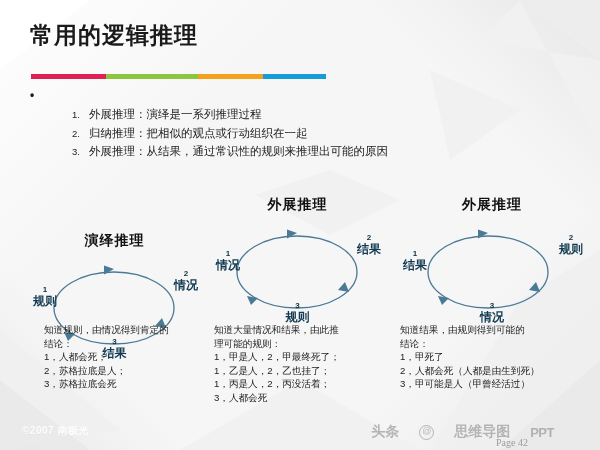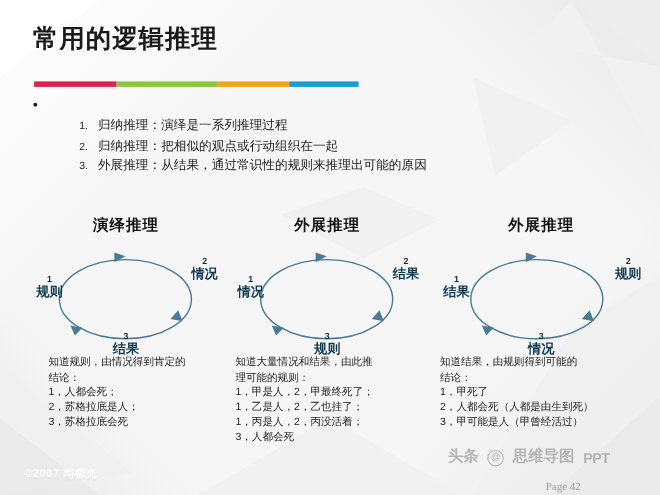--- a/index.html
+++ b/index.html
@@ -76,21 +76,21 @@
     font-size: 9.5px;
     color:#222;
     flex: 0 0 17px;
   }
 
   
   .col {
     position: absolute;
     top: 196px;
   }
-  #col-1 { left: 22px;  width: 185px; }
+  #col-1 { left: 22px;  width: 185px; margin-top: 36px; }
   #col-2 { left: 205px; width: 185px; }
   #col-3 { left: 392px; width: 200px; }
 
   .col-title {
     text-align: center;
     font-size: 14px;
     font-weight: bold;
     color: #111;
     letter-spacing: 1px;
     height: 20px;
@@ -138,24 +138,24 @@
     left: 22px; top: 424px;
     font-size: 10px;
     font-weight: bold;
     color: rgba(255,255,255,0.92);
     letter-spacing: 0.5px;
     text-shadow: 0 1px 0 rgba(0,0,0,0.035);
     pointer-events: none;
   }
   #wm-footer {
     position: absolute;
-    right: 46px; bottom: 26px;
+    right: 46px; bottom: 9px;
     display: flex;
-    align-items: flex-end;
-    gap: 8px;
+    align-items: center;
+    gap: 20px;
     color: rgba(120,120,120,0.50);
     font-size: 14px;
     font-weight: bold;
     pointer-events: none;
   }
   #wm-footer .at {
     display:inline-block;
     width: 13px; height: 13px;
     border: 1.4px solid rgba(120,120,120,0.5);
     border-radius: 50%;
@@ -201,21 +201,21 @@
     <span style="width: 22%; background: rgb(243, 162, 26);"></span>
     <span style="width: 21.5%; background: rgb(24, 156, 216);"></span>
   </div>
 
   <div id="bullet-block">
     <div class="lvl1">
       <span class="dot">•</span>
     </div>
     <div class="lvl2">
       <span class="num">1.</span>
-      <span>归纳推理：演绎是一系列推理过程</span>
+      <span>外展推理：演绎是一系列推理过程</span>
     </div>
     <div class="lvl2">
       <span class="num">2.</span>
       <span>归纳推理：把相似的观点或行动组织在一起</span>
     </div>
     <div class="lvl2">
       <span class="num">3.</span>
       <span>外展推理：从结果，通过常识性的规则来推理出可能的原因</span>
     </div>
   </div>

